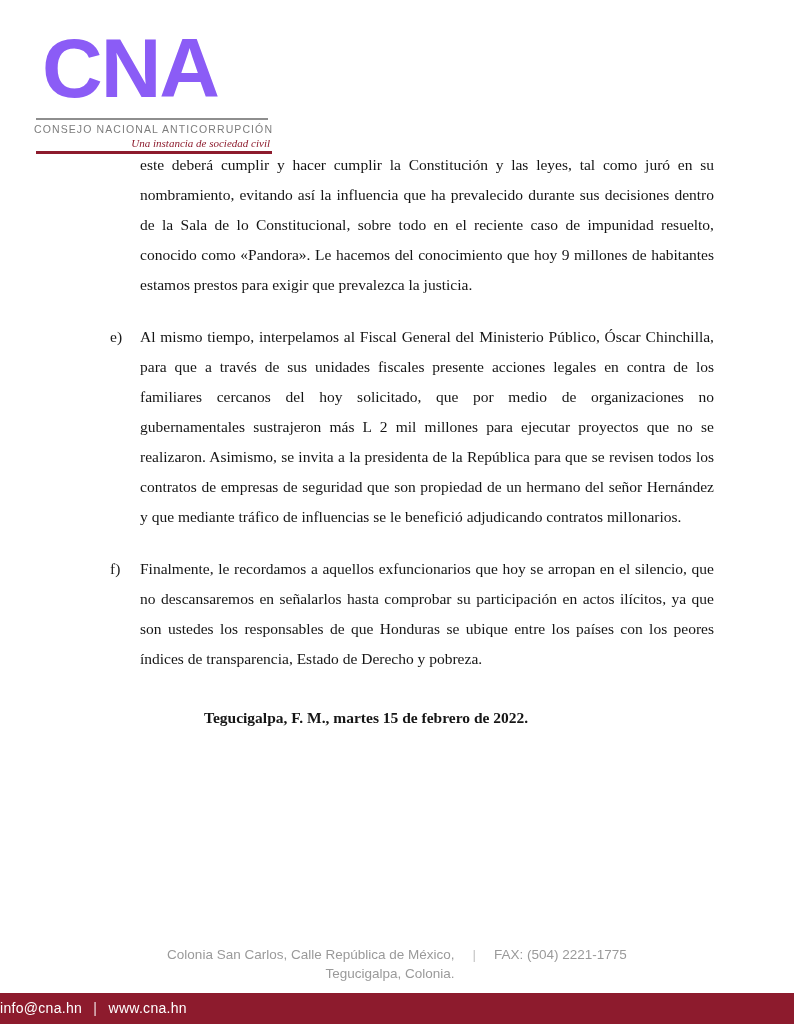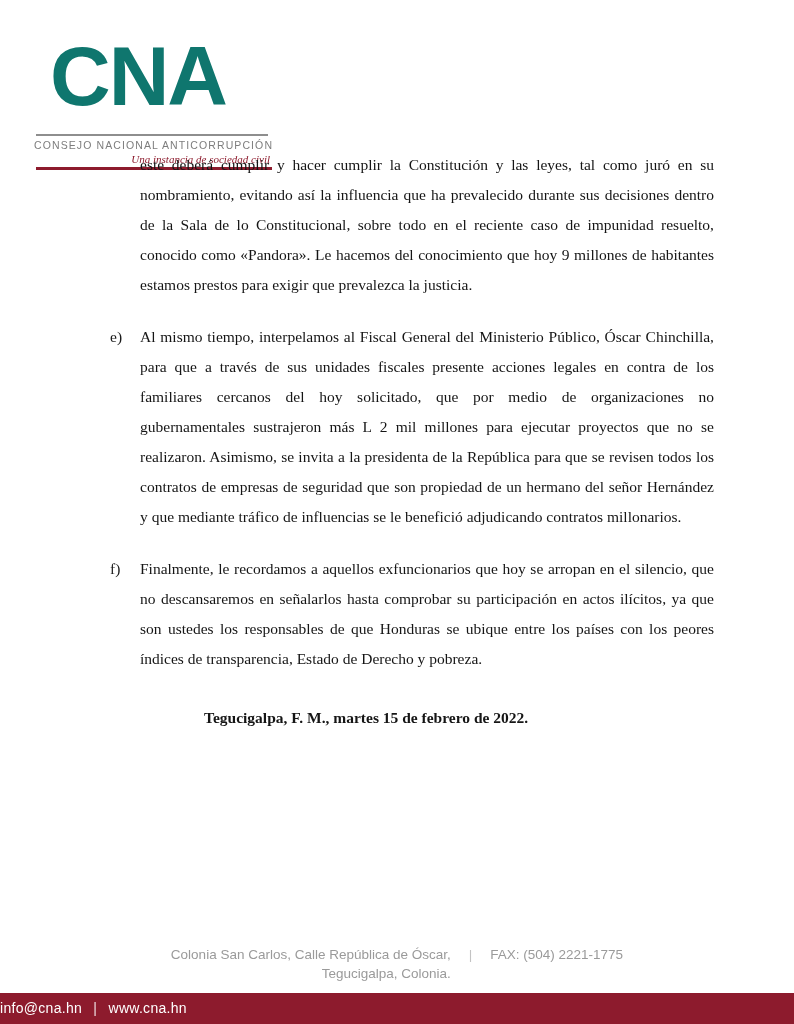--- a/index.html
+++ b/index.html
@@ -23,22 +23,22 @@
     left: 34px;
     width: 250px;
     height: 118px;
   }
   .logo-wordmark {
     font-family: "Liberation Sans", sans-serif;
     font-weight: bold;
     font-size: 84px;
     line-height: 84px;
     letter-spacing: -2px;
-    color: #0f766e;
-    margin: 16px;
+    color: #8b5cf6;
+    margin: 8px;
     padding: 0;
     user-select: none;
   }
   .logo-rule {
     width: 232px;
     height: 2px;
     background: #8e8e8e;
     margin: 2px 0 3px 2px;
   }
   .logo-sub {
@@ -168,21 +168,21 @@
     <div class="para-text">Finalmente, le recordamos a aquellos exfuncionarios que hoy se arropan en el silencio, que no descansaremos en señalarlos hasta comprobar su participación en actos ilícitos, ya que son ustedes los responsables de que Honduras se ubique entre los países con los peores índices de transparencia, Estado de Derecho y pobreza.</div>
   </div>
 
   <div class="closing">Tegucigalpa, F. M., martes 15 de febrero de 2022.</div>
 
 </main>
 
 <footer class="footer">
   <div class="footer-info">
     <div class="footer-col-left">
-      <div>Colonia San Carlos, Calle República de Óscar,</div>
+      <div>Colonia San Carlos, Calle República de México,</div>
       <div>Tegucigalpa, Colonia.</div>
     </div>
     <div class="footer-sep">|</div>
     <div class="footer-col-right">
       <div>FAX: (504) 2221-1775</div>
     </div>
   </div>
   <div class="footer-bar">
     <span>info@cna.hn</span>
     <span class="bar-sep">|</span>

